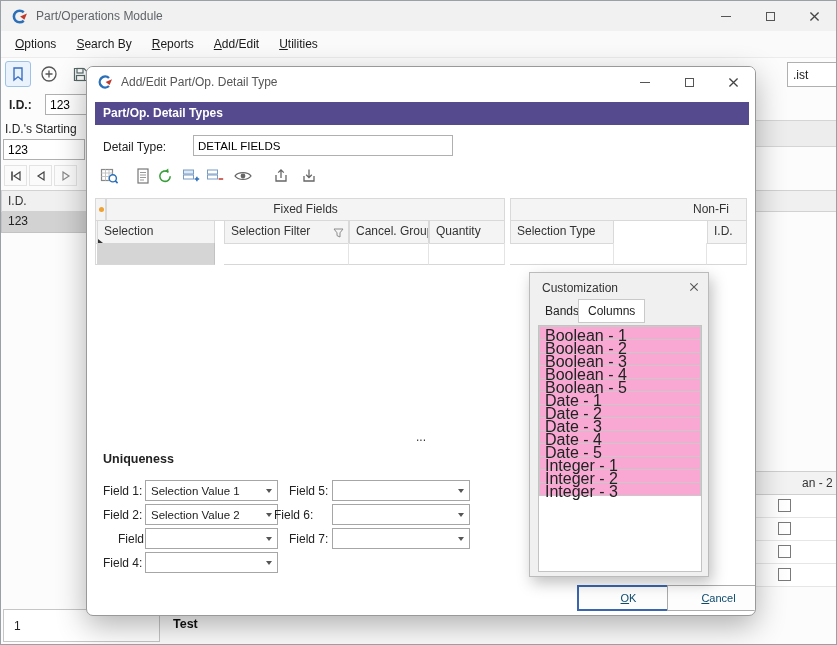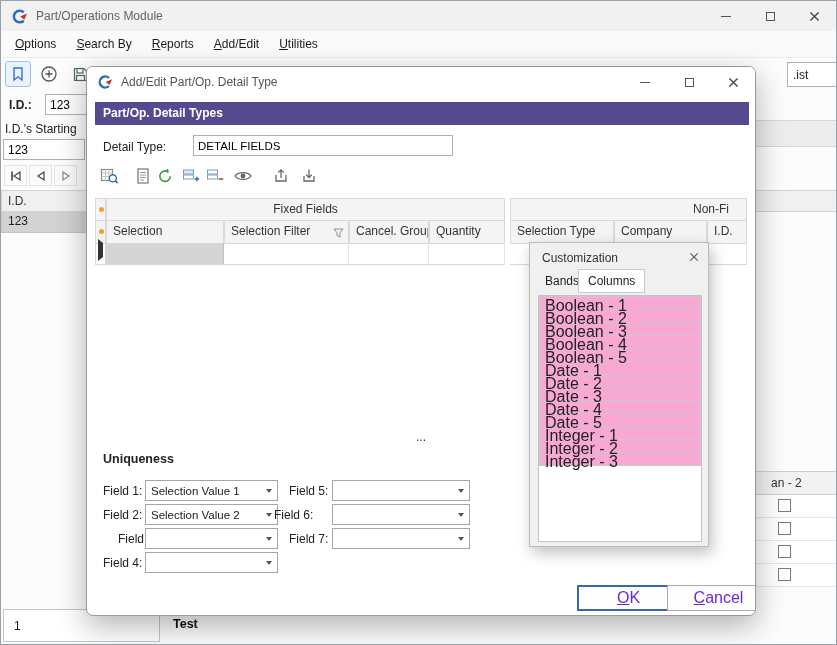--- a/index.html
+++ b/index.html
@@ -55,21 +55,21 @@
   .list-combo .arrow-area { position:absolute; right:1px; top:1px; bottom:1px; width:20px;
                 display:flex; align-items:center; justify-content:center; }
   .tri-down { width:0; height:0; border-left:4px solid transparent; border-right:4px solid transparent;
               border-top:5px solid #555; display:block; }
 
   .right-band { position:absolute; left:755px; top:119px; width:82px; height:27px; background:#ededed;
                 border-top:1px solid #d5d5d5; border-bottom:1px solid #d5d5d5; }
   .right-grid-header { position:absolute; left:755px; top:189px; width:82px; height:22px; background:#f0f0f0;
                 border-top:1px solid #d2d2d2; border-bottom:1px solid #d2d2d2; }
   .right-col-header { position:absolute; left:755px; top:470px; width:82px; height:24px; background:#f2f2f2;
-                border-top:1px solid #cfcfcf; border-bottom:1px solid #cfcfcf; line-height:22px; padding-left:15px; color:#333; }
+                border-top:1px solid #cfcfcf; border-bottom:1px solid #cfcfcf; line-height:22px; padding-left:46px; color:#333; }
   .cb-row { position:absolute; left:755px; width:82px; height:23px; background:#fff; border-bottom:1px solid #e6e6e6; }
   .cb { position:absolute; left:22px; top:4px; width:13px; height:13px; border:1px solid #7a7a7a; background:#fff; }
 
   
   .dialog { position:absolute; left:85px; top:65px; width:670px; height:550px; background:#fff;
             border:1px solid #999; border-radius:7px; box-shadow:0 10px 30px rgba(0,0,0,.30); z-index:10; overflow:hidden; }
   .dlg-titlebar { position:relative; height:30px; display:flex; align-items:center; background:#fff; }
   .dlg-title { margin-left:8px; color:#555; font-size:12px; }
   .dlg-controls { position:absolute; right:0; top:0; height:30px; display:flex; }
 
@@ -86,21 +86,21 @@
   .hcell { position:absolute; top:0; bottom:0; background:#f4f4f4; border:1px solid #d9d9d9;
            font-size:12px; color:#333; overflow:hidden; }
   .hcell .txt { display:block; padding-left:6px; line-height:21px; white-space:nowrap; }
   .bcell .txt { text-align:center; padding-left:0; }
   .bcell2 .txt { text-align:left; padding-left:182px; }
   .dot { position:absolute; left:3px; top:8px; width:5px; height:5px; border-radius:50%; background:#efa131; }
 
   .gc-ind { left:8px; width:11px; }
   .gb1 { left:19px; width:399px; }
   .gb2 { left:423px; right:8px; }
-  .gc0 { left:19px; width:118px; }
+  .gc0 { left:10px; width:118px; }
   .gc1 { left:137px; width:125px; }
   .gc2 { left:262px; width:80px; }
   .gc3 { left:342px; width:76px; }
   .gc4 { left:423px; width:104px; }
   .gc5 { left:527px; width:93px; }
   .gc6 { left:620px; right:8px; }
 
   .dcell { position:absolute; top:0; bottom:0; border-right:1px solid #e4e4e4; border-bottom:1px solid #d7d7d7; }
   .dcell.ind { border:1px solid #d9d9d9; border-top:none; }
   .dcell.sel { background:#d5d5d5; border-right-color:#c2c2c2; }
@@ -114,27 +114,27 @@
   .uniq-title { position:absolute; left:16px; top:385px; font-weight:bold; font-size:12.5px; }
   .field-label { position:absolute; font-size:12px; }
   .combo { position:absolute; height:21px; background:#fff; border:1px solid #a6a6a6; }
   .combo .cval { position:absolute; left:5px; top:2px; line-height:17px; font-size:11.5px; white-space:nowrap;
                  overflow:hidden; max-width:calc(100% - 20px); }
   .combo .carrow { position:absolute; right:5px; top:8px; }
   .carrow-tri { width:0; height:0; border-left:3.5px solid transparent; border-right:3.5px solid transparent;
                 border-top:4.5px solid #555; display:block; }
 
   .dlg-btn { position:absolute; top:518px; width:103px; height:26px; background:#fdfdfd; text-align:center;
-             line-height:24px; font-size:16px; color:#6d28d9; }
+             line-height:24px; font-size:11px; color:#0c4a6e; }
   .dlg-btn::first-letter { text-decoration:underline; }
   .ok-btn { left:490px; border:1px solid #3a66b0; box-shadow:inset 0 0 0 1px #3a66b0; }
   .cancel-btn { left:580px; border:1px solid #ababab; }
 
   
-  .custom-popup { position:absolute; left:528px; top:241px; width:180px; height:305px; background:#f0f0f0;
+  .custom-popup { position:absolute; left:528px; top:271px; width:180px; height:305px; background:#f0f0f0;
                   border:1px solid #bbb; box-shadow:3px 6px 14px rgba(0,0,0,.25); z-index:20; overflow:hidden; }
   .cp-title { position:absolute; left:12px; top:8px; color:#333; }
   .cp-close { position:absolute; right:6px; top:6px; width:16px; height:16px; display:flex;
               align-items:center; justify-content:center; }
   .cp-tab { position:absolute; top:28px; padding:3px 7px; font-size:12px; color:#222; }
   .cp-tab.bands { left:8px; }
   .cp-tab.active { left:48px; top:26px; background:#fff; border:1px solid #c9c9c9; padding:4px 9px; }
   .cp-list { position:absolute; left:8px; top:52px; width:164px; height:247px; background:#fff;
              border:1px solid #c3c3c3; overflow:hidden; }
   .cp-item { height:14px; background:#f9a8d4; border:1px solid #c9c9c9; margin-top:-1px;
@@ -365,23 +365,20 @@
         </span>
       </div>
       <div class="hcell gc2">
           <span class="txt">Cancel. Group</span>
         </div>
       <div class="hcell gc3">
           <span class="txt">Quantity</span>
         </div>
       <div class="hcell gc4">
           <span class="txt">Selection Type</span>
-        </div>
-      <div class="hcell gc5">
-          <span class="txt">Company</span>
         </div>
       <div class="hcell gc6">
           <span class="txt">I.D.</span>
         </div>
     </div>
 
     <div class="grid-row" style="top:176px;height:22px">
       <div class="dcell ind gc-ind"><span class="row-arrow"></span></div>
       <div class="dcell sel gc0"></div>
       <div class="dcell gc1"></div>

